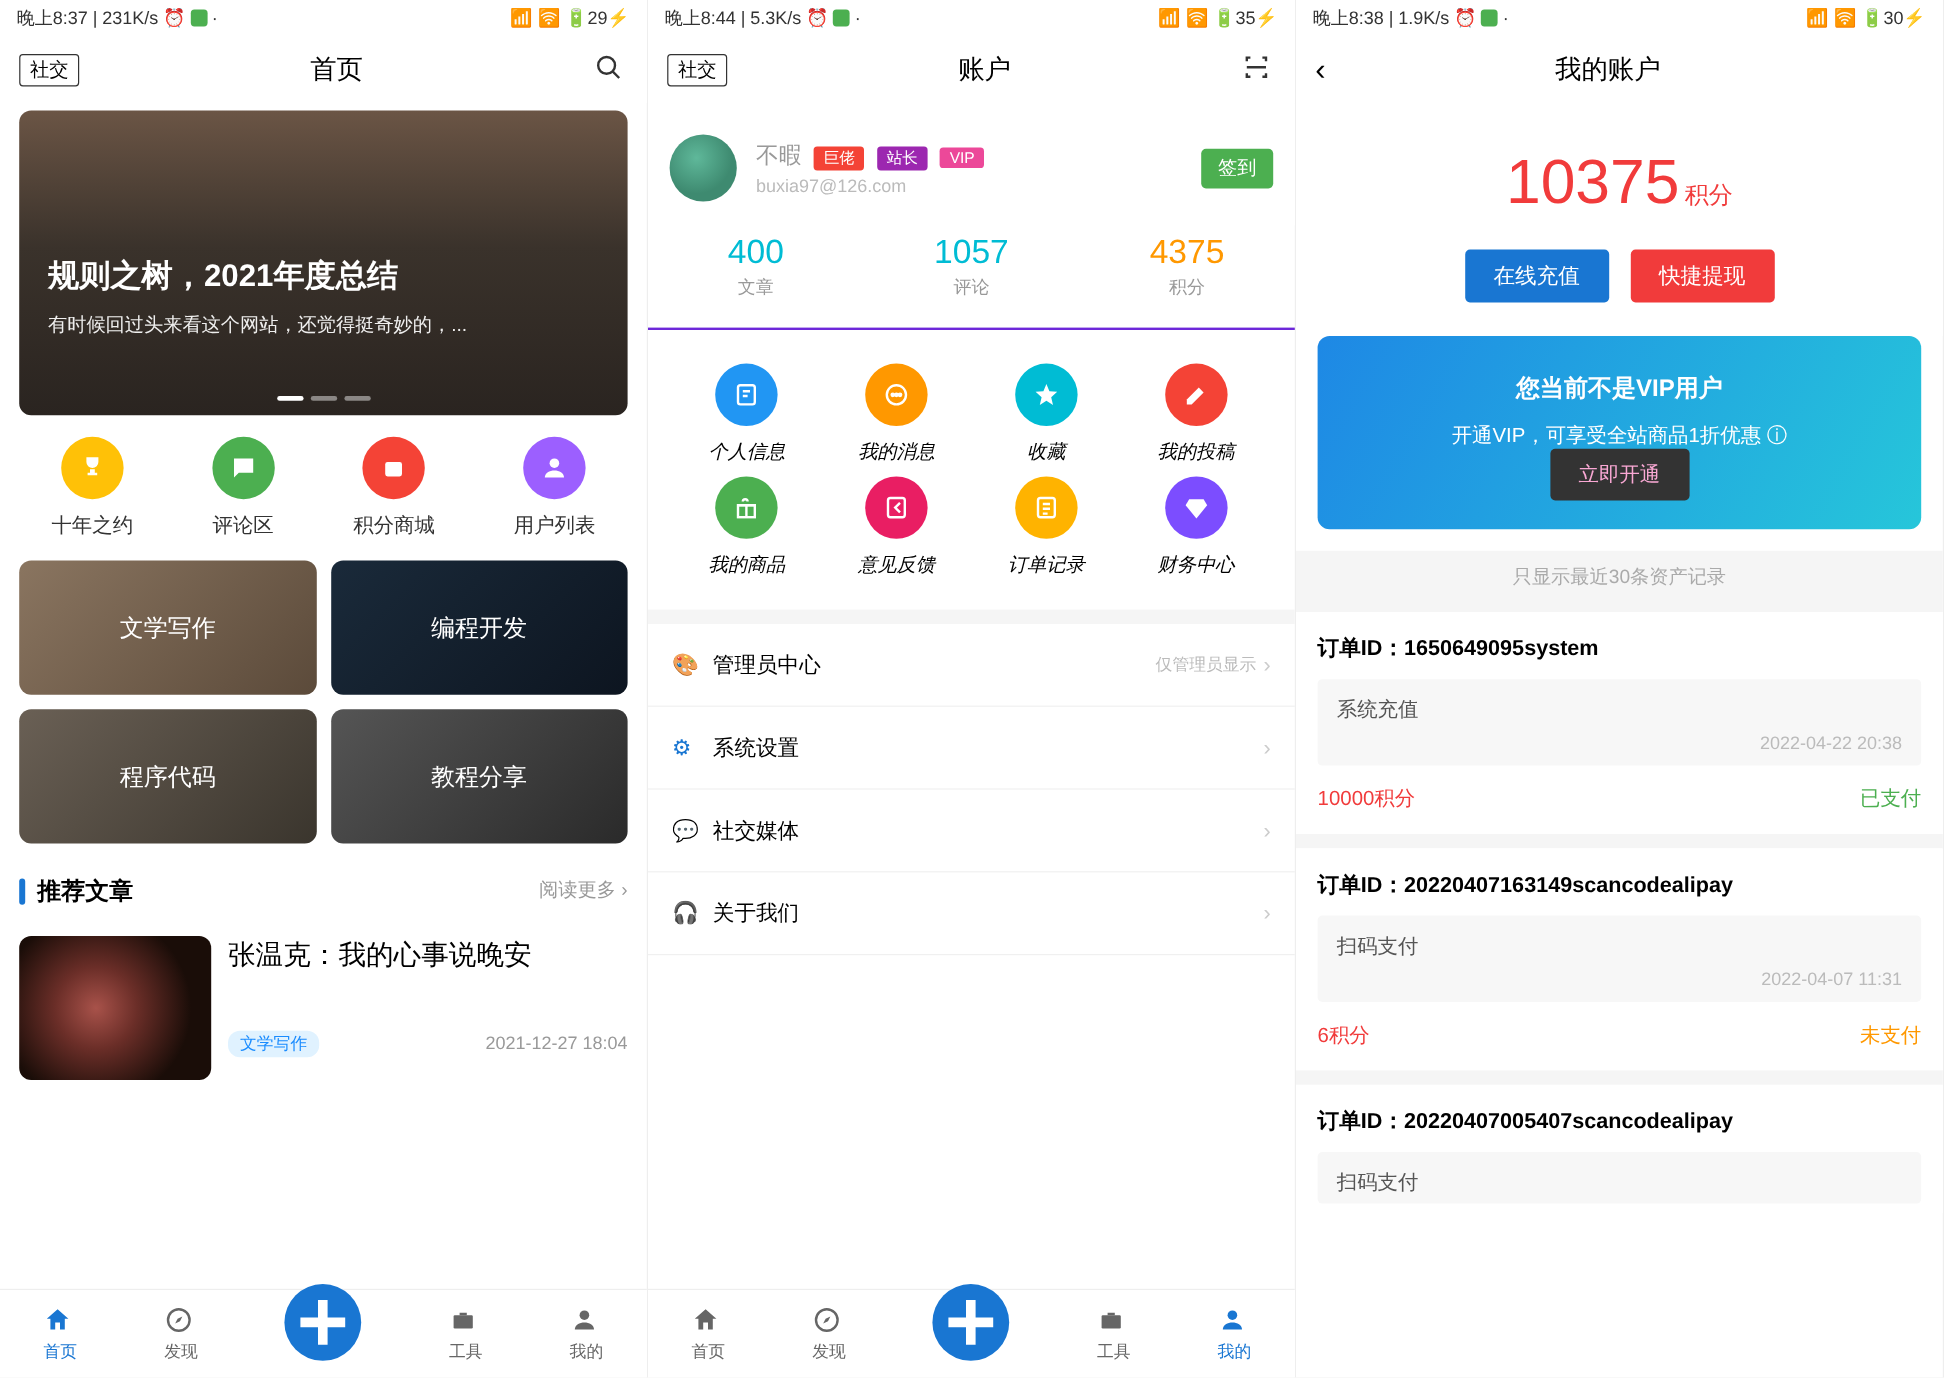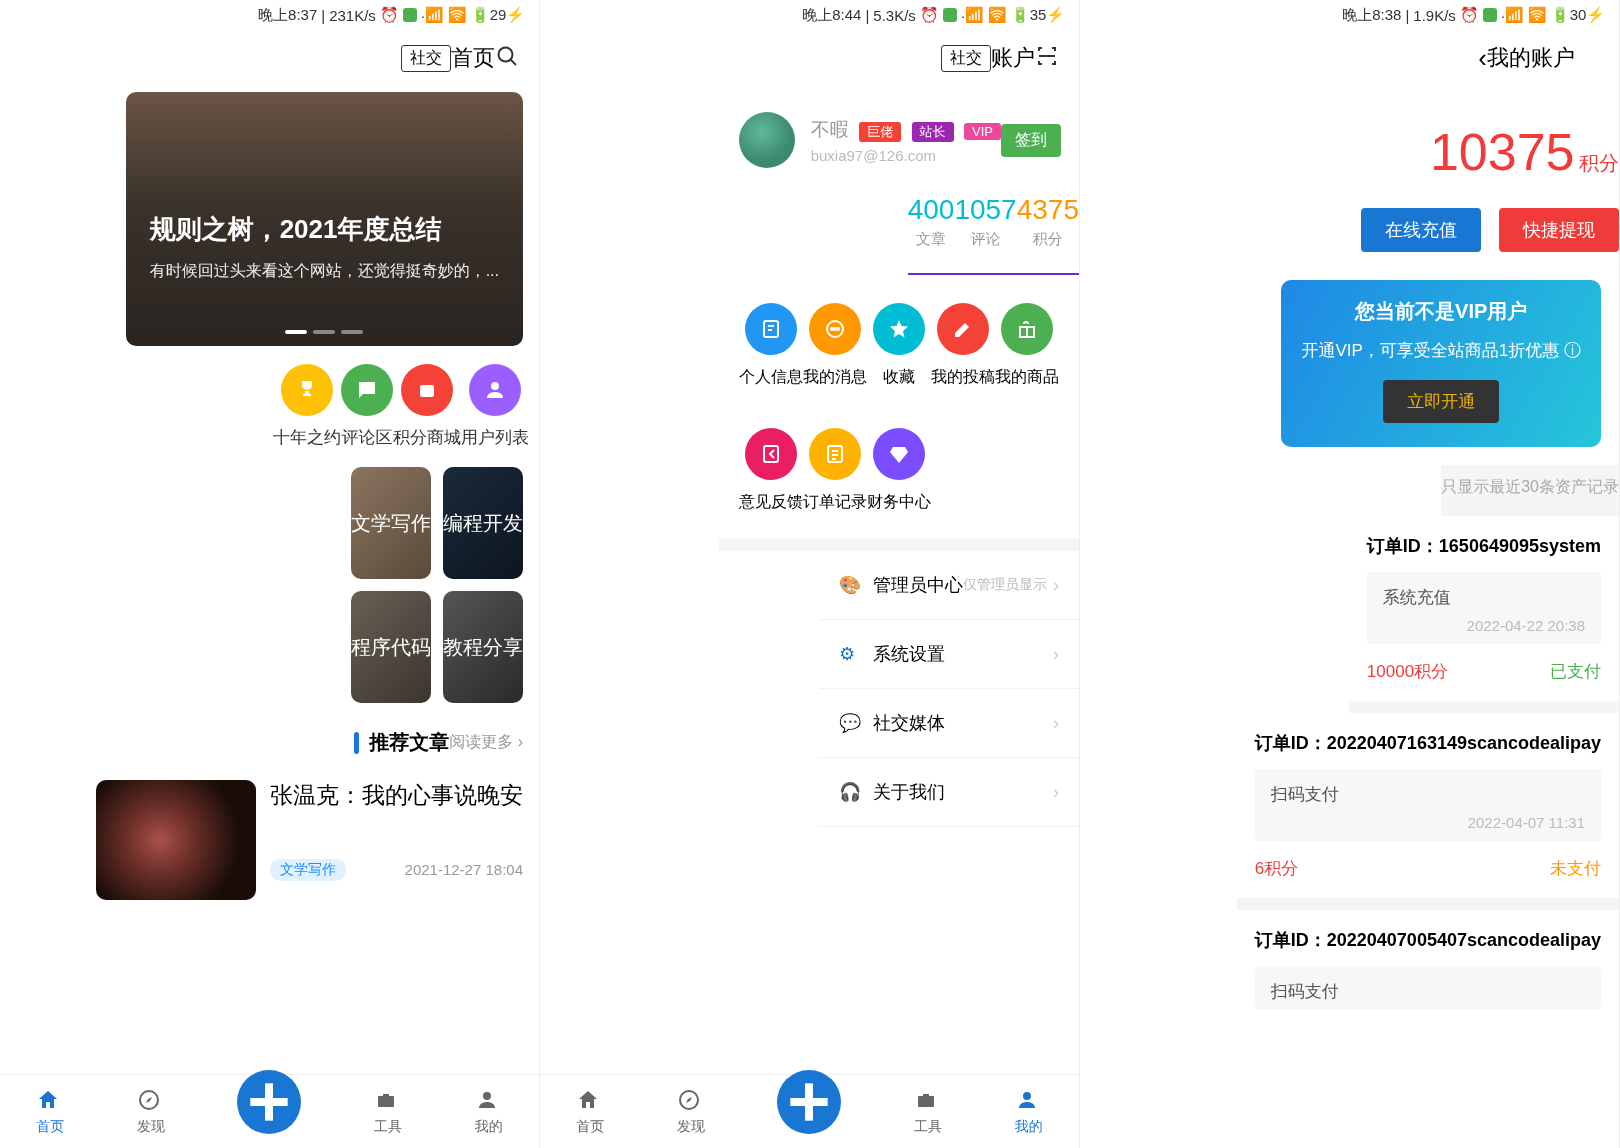--- a/index.html
+++ b/index.html
@@ -1,17 +1,17 @@
 <!DOCTYPE html>
 <html><head>
 <meta charset="utf-8">
 <style>
 * { margin: 0; padding: 0; box-sizing: border-box; font-family: -apple-system, "PingFang SC", "Microsoft YaHei", sans-serif; }
 body { background: #f5f5f5; display: flex; width: 1620px; height: 1148px; overflow: hidden; }
-.screen { width: 616px; height: 1148px; background: #fff; position: relative; display: flex; flex-direction: column; border-right: 1px solid #eee; align-items: flex-end; }
+.screen { width: 616px; height: 1148px; background: #fff; position: relative; display: flex; flex-direction: column; border-right: 1px solid #eee; }
 
 
 .status-bar { height: 30px; display: flex; align-items: center; padding: 0 14px; font-size: 15px; color: #333; background: #fff; }
 .status-left { display: flex; align-items: center; gap: 4px; }
 .status-right { margin-left: auto; display: flex; align-items: center; gap: 4px; }
 .alarm-icon { color: #ff8c00; }
 .green-dot { width: 14px; height: 14px; background: #4caf50; border-radius: 3px; }
 
 
 .header { height: 56px; display: flex; align-items: center; padding: 0 16px; background: #fff; }
@@ -72,42 +72,42 @@
 .profile-email { font-size: 15px; color: #bbb; margin-top: 4px; }
 .checkin-btn { margin-left: auto; background: #4caf50; color: #fff; padding: 6px 14px; border-radius: 4px; font-size: 16px; }
 
 .stats { display: flex; padding: 6px 0 24px; border-bottom: 2px solid #6d28d9; }
 .stat { flex: 1; text-align: center; }
 .stat-num { font-size: 28px; font-weight: 500; }
 .stat-num.teal { color: #00bcd4; }
 .stat-num.amber { color: #ff9800; }
 .stat-label { font-size: 15px; color: #999; margin-top: 4px; }
 
-.action-grid { display: grid; grid-template-columns: repeat(5,1fr); gap: 40px 0; padding: 28px 20px 26px; border-bottom: 12px solid #f5f5f5; }
+.action-grid { display: grid; grid-template-columns: repeat(4,1fr); gap: 9px 0; padding: 28px 20px 26px; border-bottom: 12px solid #f5f5f5; font-style: italic; }
 .action-item { display: flex; flex-direction: column; align-items: center; gap: 12px; font-size: 16px; }
 
 .menu-list { }
 .menu-item { display: flex; align-items: center; padding: 22px 20px; border-bottom: 1px solid #f0f0f0; font-size: 18px; }
 .menu-icon { width: 20px; margin-right: 14px; font-size: 18px; }
 .menu-sub { margin-left: auto; font-size: 14px; color: #bbb; }
 .chev { color: #ccc; margin-left: 6px; font-size: 18px; }
 
 
 .points-display { text-align: center; padding: 36px 0 26px; background: #fff; }
 .points-num { font-size: 52px; color: #f13b3b; font-weight: 500; display: inline; }
 .points-unit { font-size: 20px; color: #f13b3b; }
 .points-btns { display: flex; gap: 18px; justify-content: center; padding: 0 0 28px; background: #fff; }
 .btn { padding: 10px 24px; border-radius: 4px; color: #fff; font-size: 18px; }
 .btn-blue { background: #1976d2; }
 .btn-red { background: #f13b3b; }
 
-.vip-card { margin: 0 18px 18px; border-radius: 10px; background: linear-gradient(120deg, #1e88e5 0%, #26c6da 100%); color: #fff; text-align: center; padding: 18px 20px 24px; }
+.vip-card { margin: 0 18px 18px; border-radius: 10px; background: linear-gradient(120deg, #1e88e5 0%, #26c6da 100%); color: #fff; text-align: center; padding: 30px 20px 24px; }
 .vip-title { font-size: 20px; font-weight: 600; }
 .vip-sub { font-size: 17px; margin-top: 14px; }
-.vip-btn { display: inline-block; margin-top: 18px; background: #333; color: #eab308; padding: 10px 24px; border-radius: 4px; font-size: 17px; }
+.vip-btn { display: inline-block; background: #333; color: #f9a8d4; padding: 10px 24px; border-radius: 4px; font-size: 17px; }
 
 .hint { text-align: center; font-size: 16px; color: #aaa; padding: 12px 0 18px; background: #f5f5f5; }
 
 .order { background: #fff; border-bottom: 12px solid #f5f5f5; padding: 18px; }
 .order-id { font-size: 18px; font-weight: 600; }
 .order-box { background: #f7f7f7; padding: 14px 16px 10px; margin-top: 14px; border-radius: 4px; }
 .order-type { font-size: 17px; color: #555; }
 .order-time { text-align: right; font-size: 15px; color: #bbb; margin-top: 8px; }
 .order-foot { display: flex; justify-content: space-between; margin-top: 16px; font-size: 17px; }
 .amt { color: #f13b3b; }

